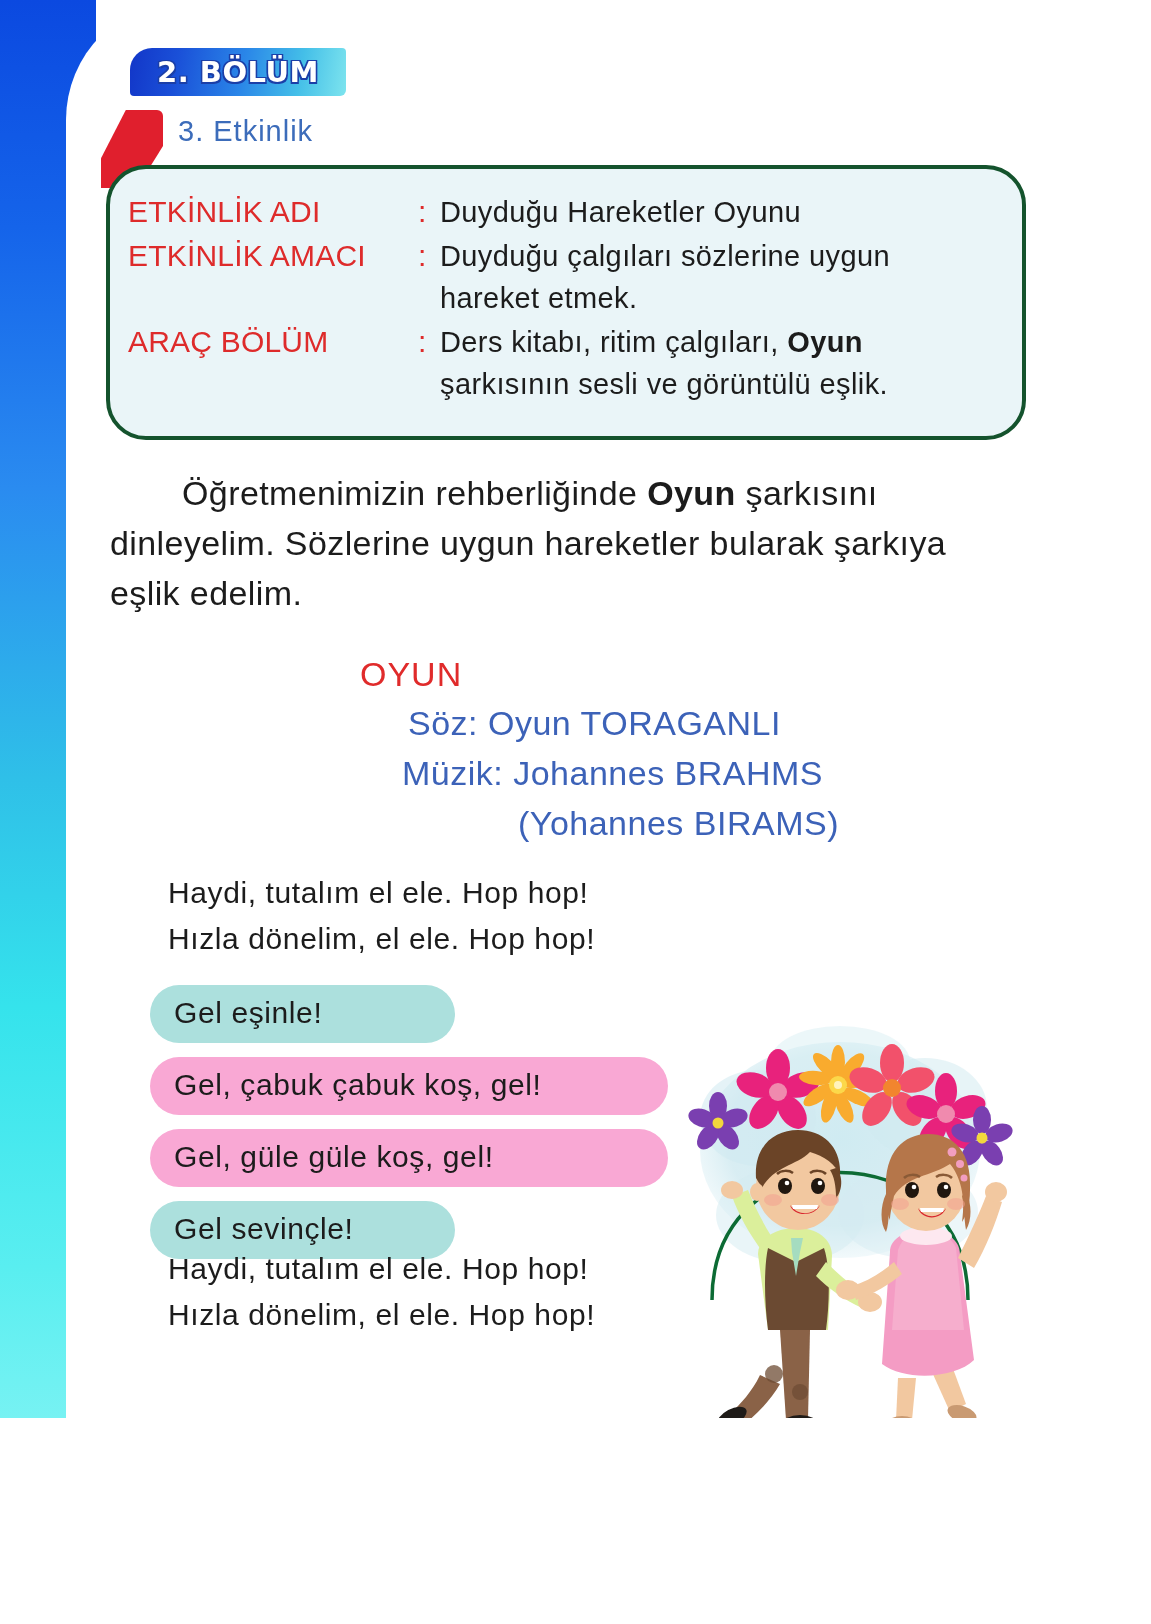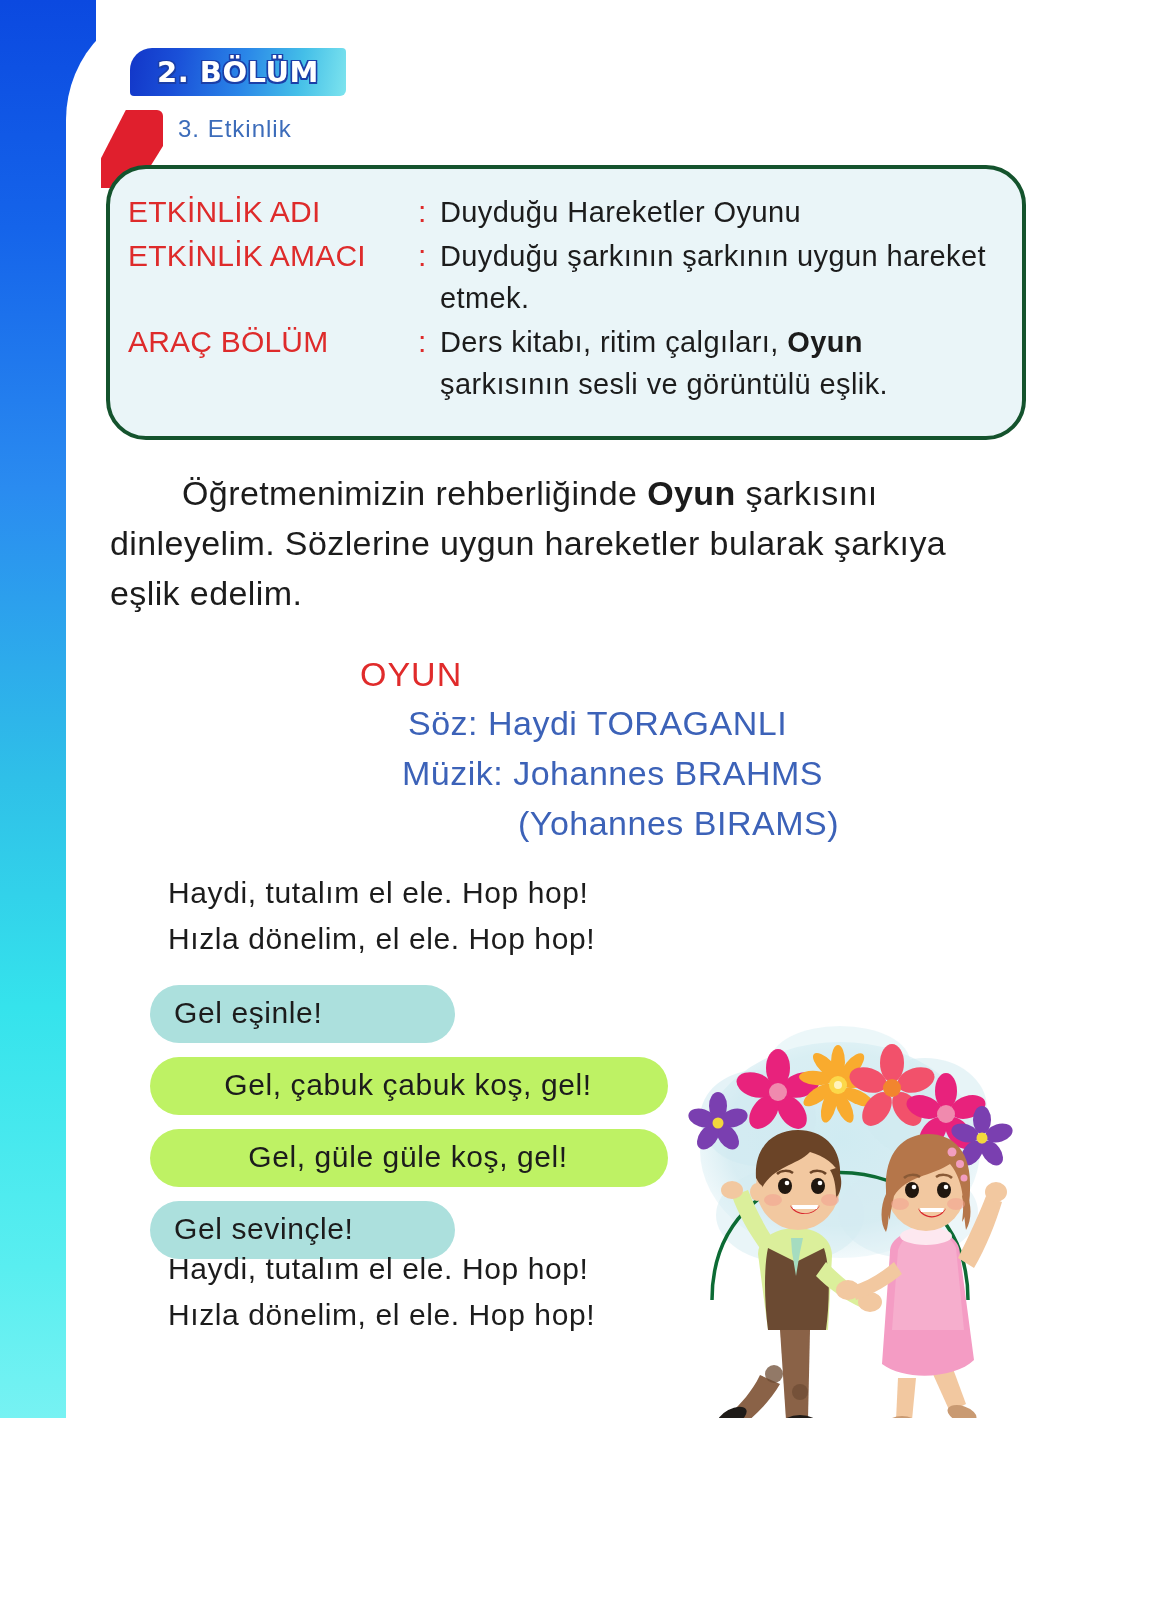--- a/index.html
+++ b/index.html
@@ -93,21 +93,21 @@
     width: 62px; height: 78px;
     background: #e01f2d;
     clip-path: polygon(40% 0%, 100% 0%, 100% 46%, 58% 100%, 0% 100%, 0% 62%);
     border-top-right-radius: 6px;
   }
 
   
   .activity-heading {
     position: absolute;
     left: 178px; top: 115px;
-    font-size: 24px;
+    font-size: 29px;
     color: #3c6cba;
     font-family: "Liberation Sans", sans-serif;
     font-weight: 300;
     letter-spacing: 1px;
   }
 
   
   .info-box {
     position: absolute;
     left: 106px; top: 165px;
@@ -230,21 +230,21 @@
     font-family: "Liberation Sans", sans-serif;
     font-weight: 300;
     letter-spacing: .6px;
     line-height: 48px;
     padding: 4px 26px 6px 24px;
     margin-bottom: 14px;
     box-sizing: border-box;
     white-space: nowrap;
   }
   .pill.teal { background: #ace0dd; width: 305px; }
-  .pill.peach { background: #bef264; width: 518px; text-align: center; }
+  .pill.peach { background: #f9a8d4; width: 518px; }
   .pill.teal.t2 { width: 305px; }
   .pill.peach.p2 { width: 518px; }
 
   
   .illustration {
     position: absolute;
     left: 640px; top: 1000px;
     width: 400px;
     height: 470px;
   }
@@ -298,36 +298,36 @@
 
     <div class="info-row">
       <span class="info-label">ETKİNLİK ADI</span>
       <span class="info-colon">:</span>
       <span class="info-value">Duyduğu Hareketler Oyunu</span>
     </div>
 
     <div class="info-row">
       <span class="info-label">ETKİNLİK AMACI</span>
       <span class="info-colon">:</span>
-      <span class="info-value">Duyduğu şarkının şarkının uygun hareket etmek.</span>
+      <span class="info-value">Duyduğu çalgıları sözlerine uygun hareket etmek.</span>
     </div>
 
     <div class="info-row">
       <span class="info-label">ARAÇ BÖLÜM</span>
       <span class="info-colon">:</span>
       <span class="info-value"><span>Ders kitabı, ritim çalgıları, </span><b>Oyun</b><span> şarkısının sesli ve görüntülü eşlik.</span></span>
     </div>
 
   </div>
 
   <div class="intro"><span class="indent"></span><span>Öğretmenimizin rehberliğinde </span><b>Oyun</b><span> şarkısını dinleyelim. Sözlerine uygun hareketler bularak şarkıya eşlik edelim.</span></div>
 
   <div class="song-block">
     <div class="song-title">OYUN</div>
-    <div class="song-credit credit-1">Söz: Haydi TORAGANLI</div>
+    <div class="song-credit credit-1">Söz: Oyun TORAGANLI</div>
     <div class="song-credit credit-2">Müzik: Johannes BRAHMS</div>
     <div class="song-credit credit-3">(Yohannes BIRAMS)</div>
   </div>
 
   <div class="lyrics-plain-top">
     <div>Haydi, tutalım el ele. Hop hop!</div>
     <div>Hızla dönelim, el ele. Hop hop!</div>
   </div>
 
   <div class="pills">

